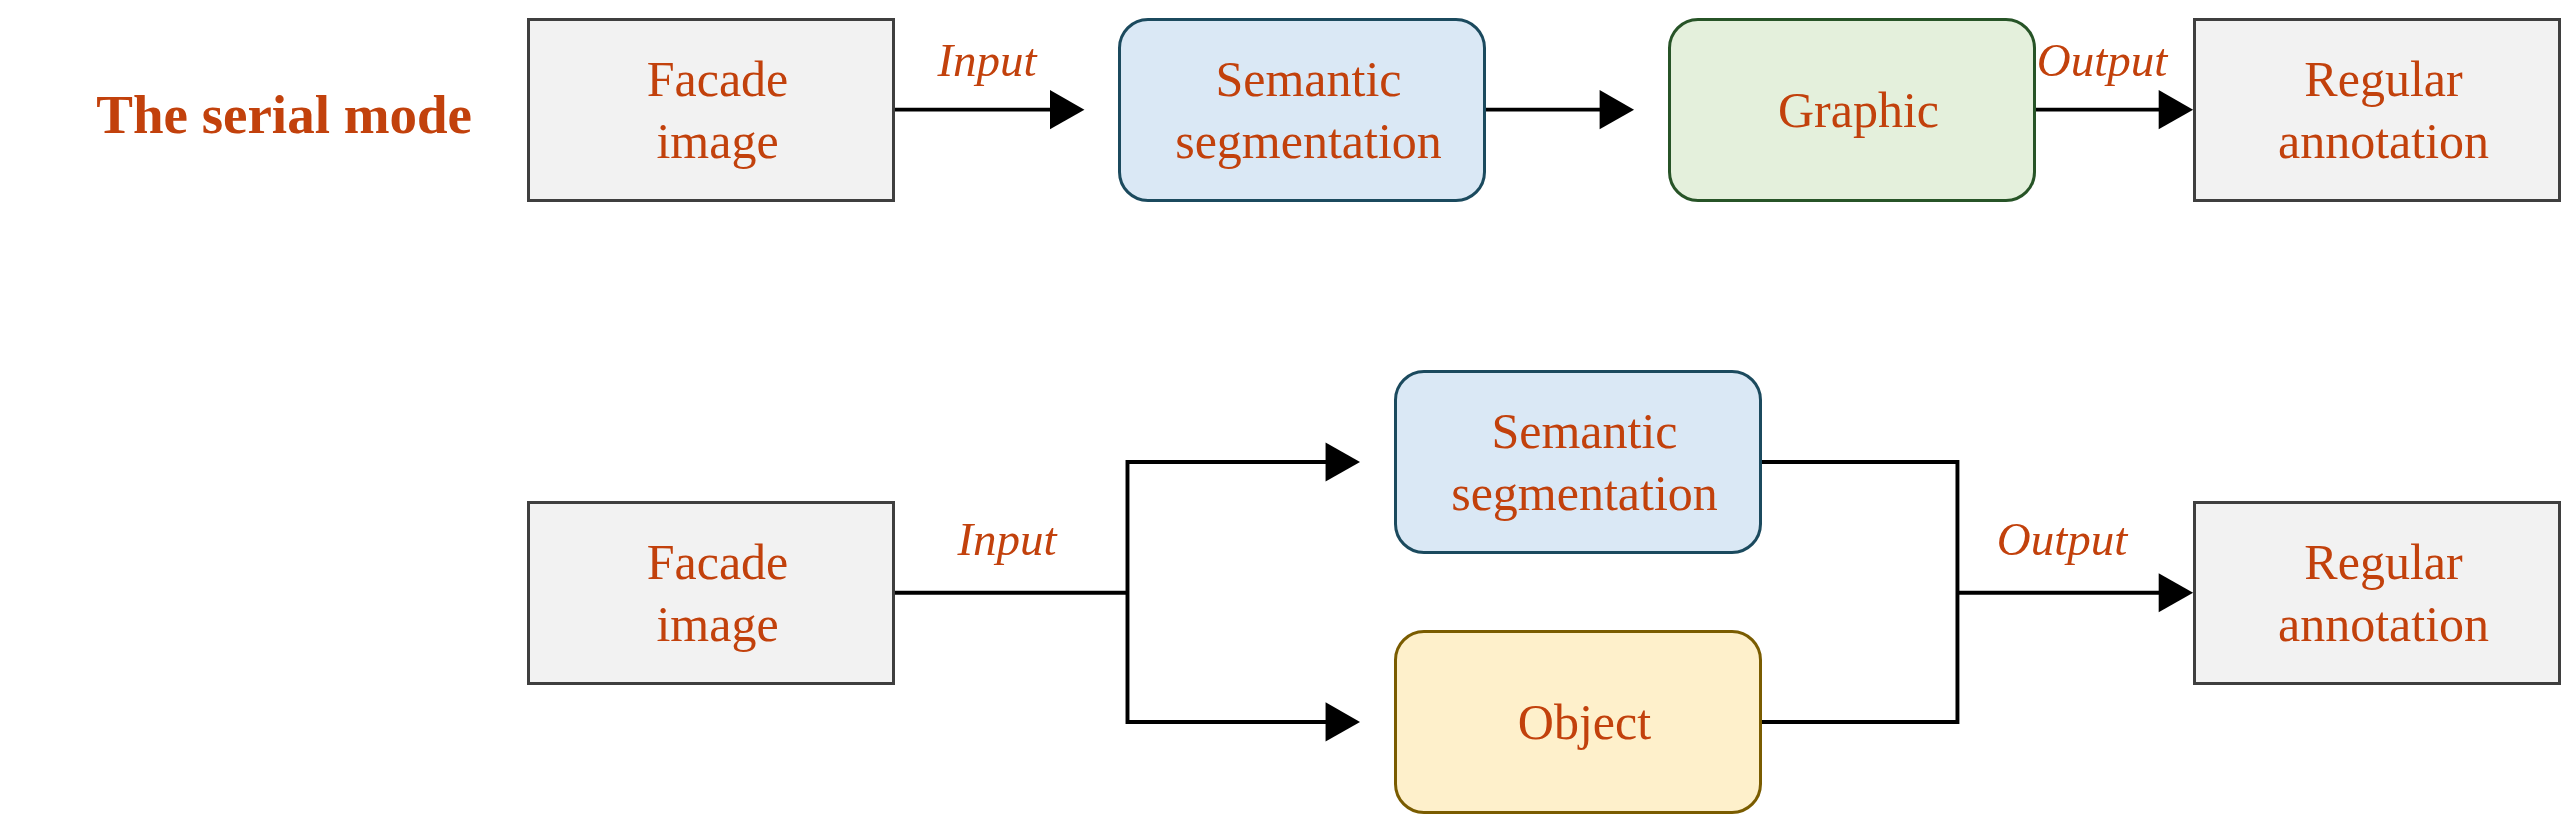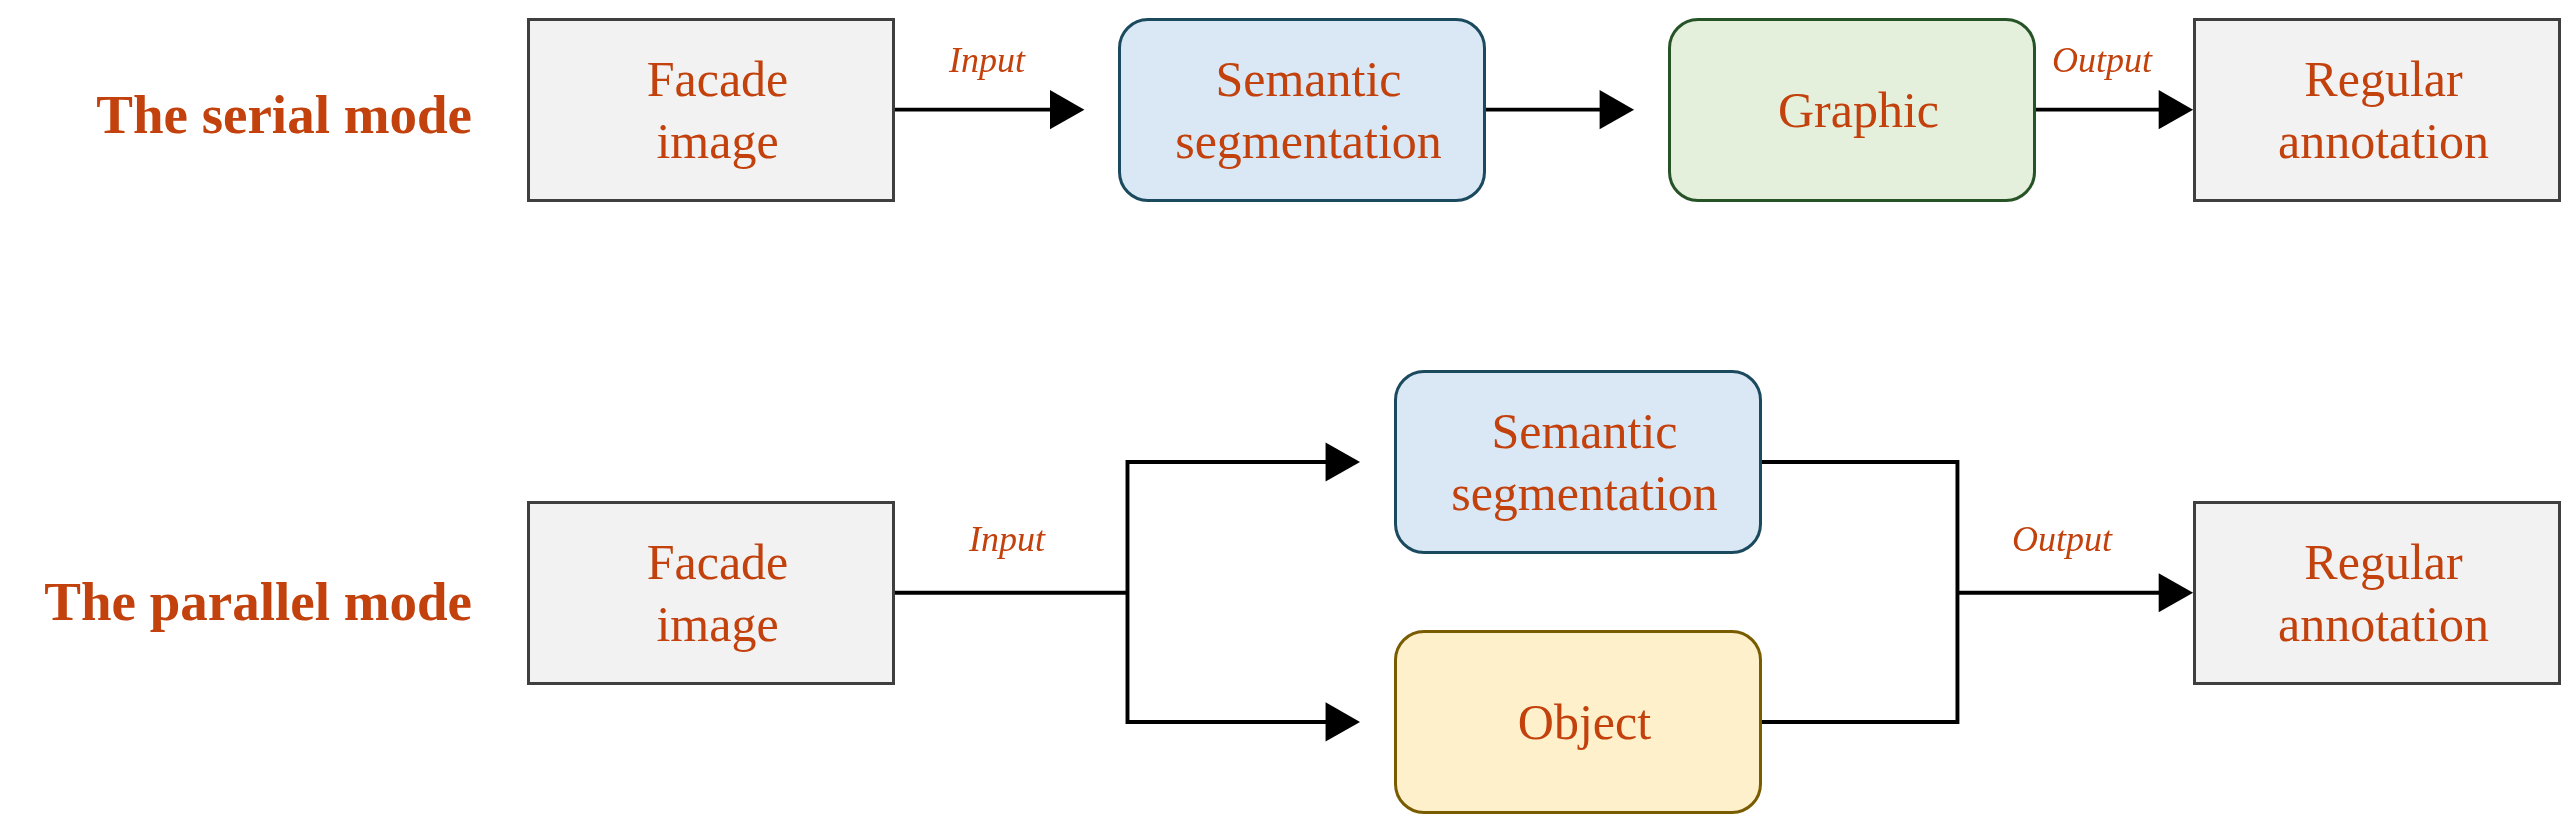--- a/index.html
+++ b/index.html
@@ -64,21 +64,21 @@
     width: 472px;
     text-align: right;
     transform: translateY(-50%);
     font-size: 55px;
     font-weight: bold;
     white-space: nowrap;
   }
   .io-label {
     position: absolute;
     transform: translate(-50%, -50%);
-    font-size: 36px;
+    font-size: 47px;
     font-style: italic;
     white-space: nowrap;
   }
 </style>
 </head>
 <body>
 
 <div class="canvas">
 
   <svg class="connectors" viewBox="0 0 3290 1060" xmlns="http://www.w3.org/2000/svg">
@@ -97,21 +97,20 @@
     <line x1="1440" y1="922" x2="1695" y2="922"></line>
     <polygon points="1737,922 1693,897 1693,947"></polygon>
     <line x1="2207" y1="590" x2="2500" y2="590"></line>
     <line x1="2207" y1="922" x2="2500" y2="922"></line>
     <line x1="2500" y1="587.5" x2="2500" y2="924.5"></line>
     <line x1="2500" y1="757" x2="2759" y2="757"></line>
     <polygon points="2801,757 2757,732 2757,782"></polygon>
   </svg>
 
   <div class="mode-label" style="top:114px;">The serial mode</div>
-  <div class="mode-label" style="top:601px;">The parallel mode</div>
 
   <div class="node rect" style="left: 527px; top: 18px; background: rgb(242, 242, 242); border-color: rgb(63, 63, 63);">
     <span>Facade</span>
     <span>image</span>
   </div>
   <div class="node rounded" style="left: 1084px; top: 18px; background: rgb(218, 232, 245); border-color: rgb(27, 74, 94);">
     <span>Semantic</span>
     <span>segmentation</span>
   </div>
   <div class="node rounded" style="left: 1634px; top: 18px; background: rgb(228, 240, 220); border-color: rgb(39, 84, 39);">

